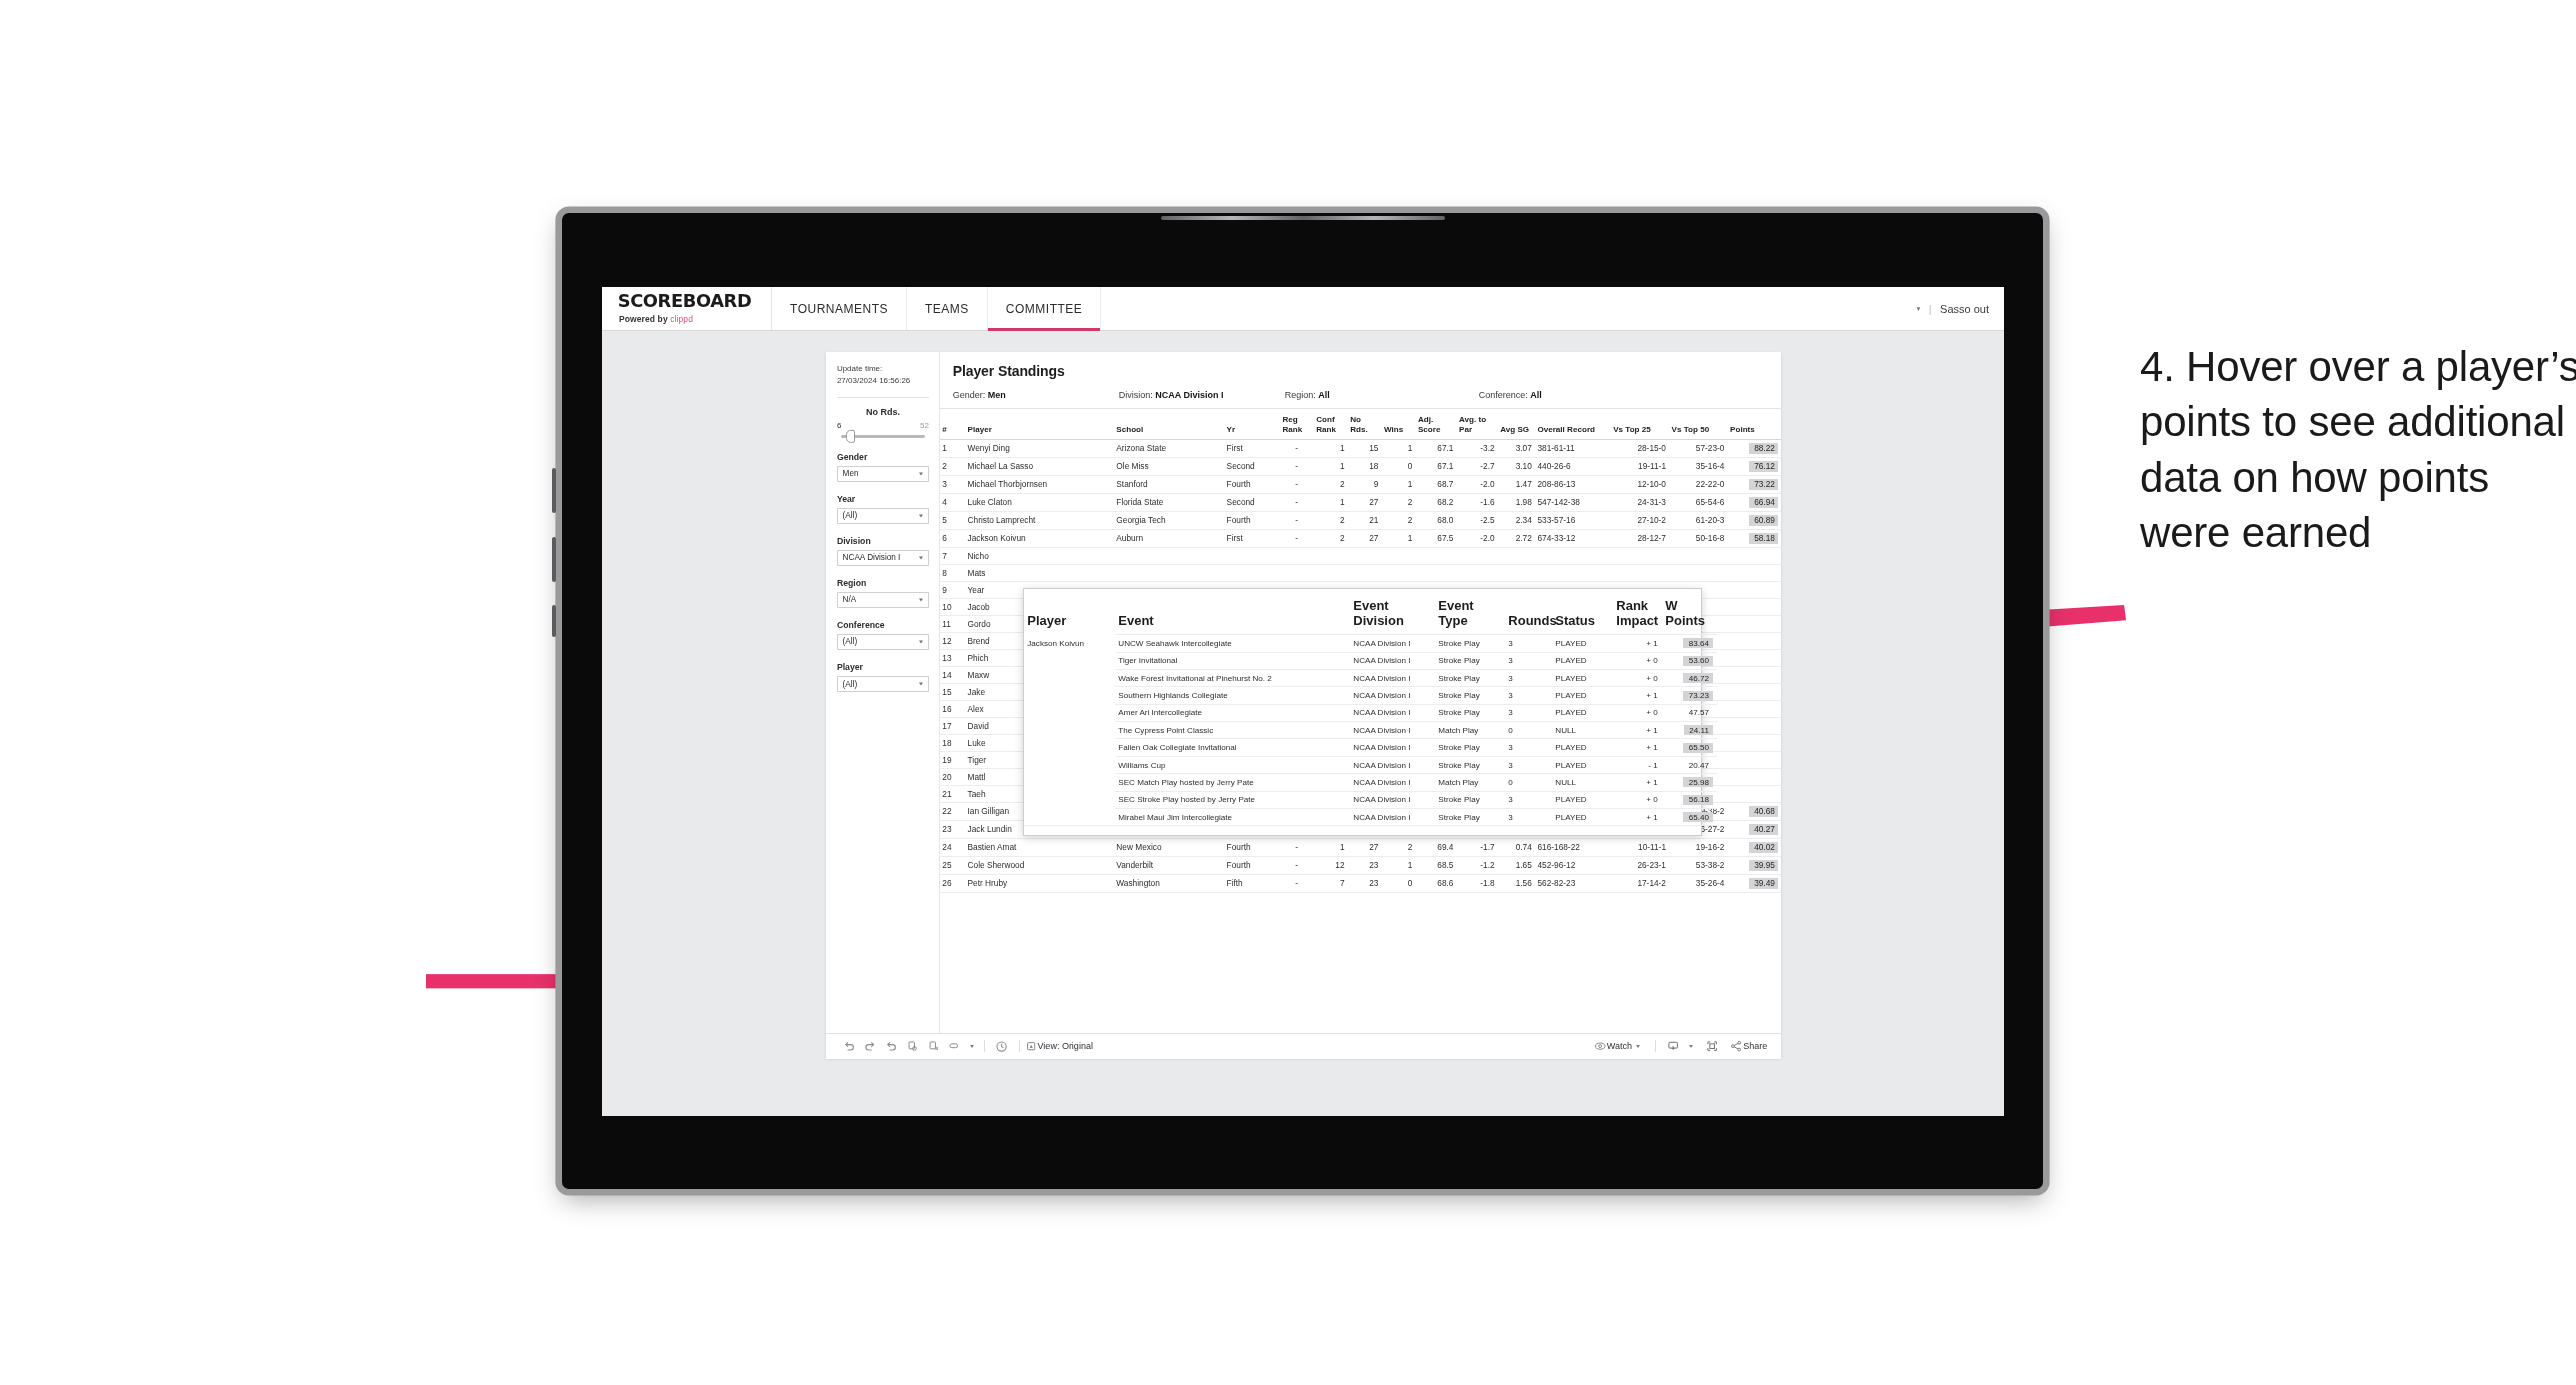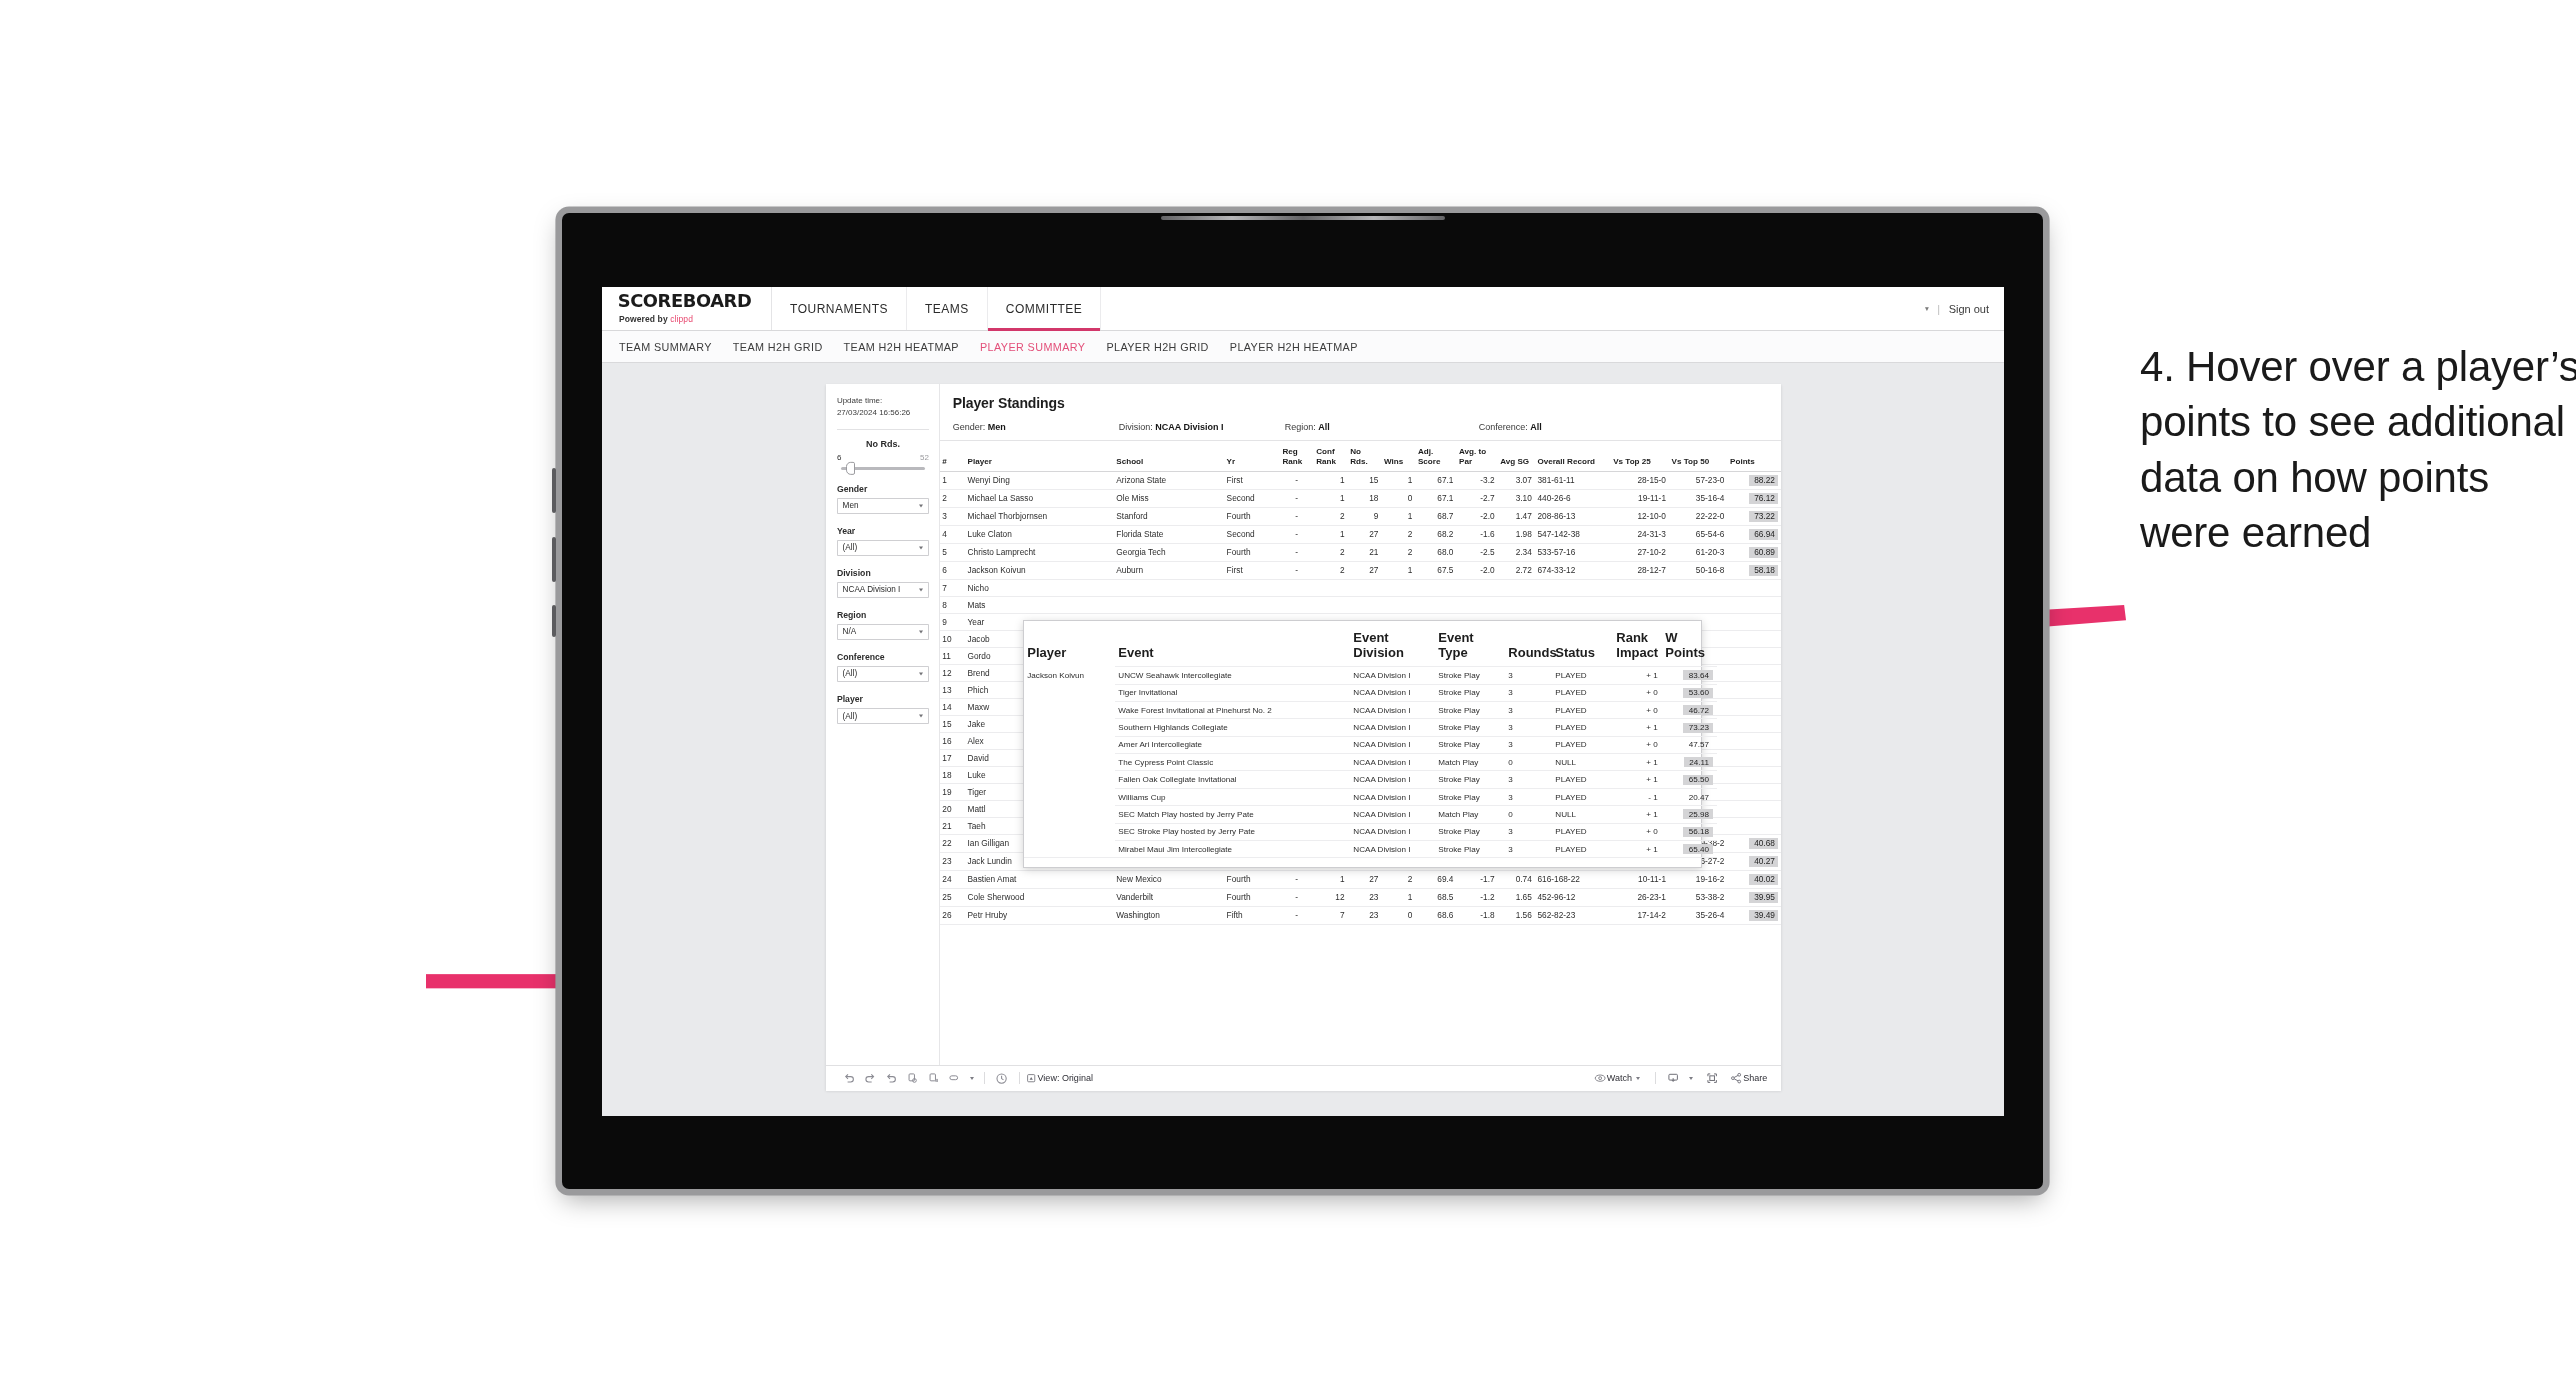--- a/index.html
+++ b/index.html
@@ -264,32 +264,24 @@
           <div id="brand-sub"><span>Powered by </span><span class="clippd">clippd</span></div>
         </div>
         <div class="topnav">
           <div class="topnav-item">TOURNAMENTS</div>
           <div class="topnav-item">TEAMS</div>
           <div class="topnav-item active">COMMITTEE</div>
         </div>
         <div id="appbar-right">
           <span class="caret-sm">▾</span>
           <span class="sep-v">|</span>
-          <span>Sign out</span>
+          <span>Sasso out</span>
         </div>
       </div>
 
-      <div id="subnav">
-        <div class="subnav-item">TEAM SUMMARY</div>
-        <div class="subnav-item">TEAM H2H GRID</div>
-        <div class="subnav-item">TEAM H2H HEATMAP</div>
-        <div class="subnav-item active">PLAYER SUMMARY</div>
-        <div class="subnav-item">PLAYER H2H GRID</div>
-        <div class="subnav-item">PLAYER H2H HEATMAP</div>
-      </div>
 
       <div id="viz-wrap">
         <div id="viz">
           <div id="viz-body">
 
             <div id="sidebar">
               <div id="update-time">
                 <div>Update time:</div>
                 <div>27/03/2024 16:56:26</div>
               </div>

